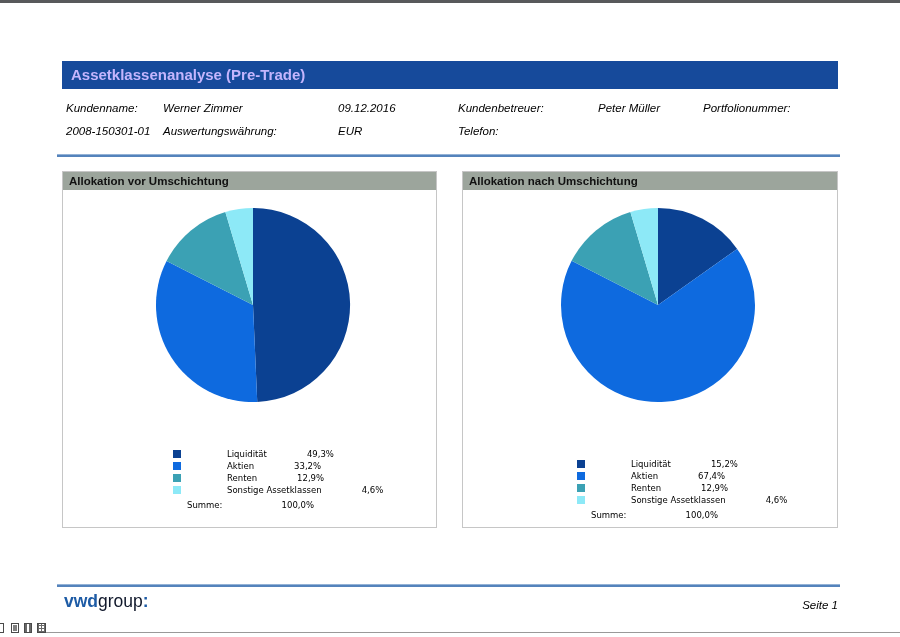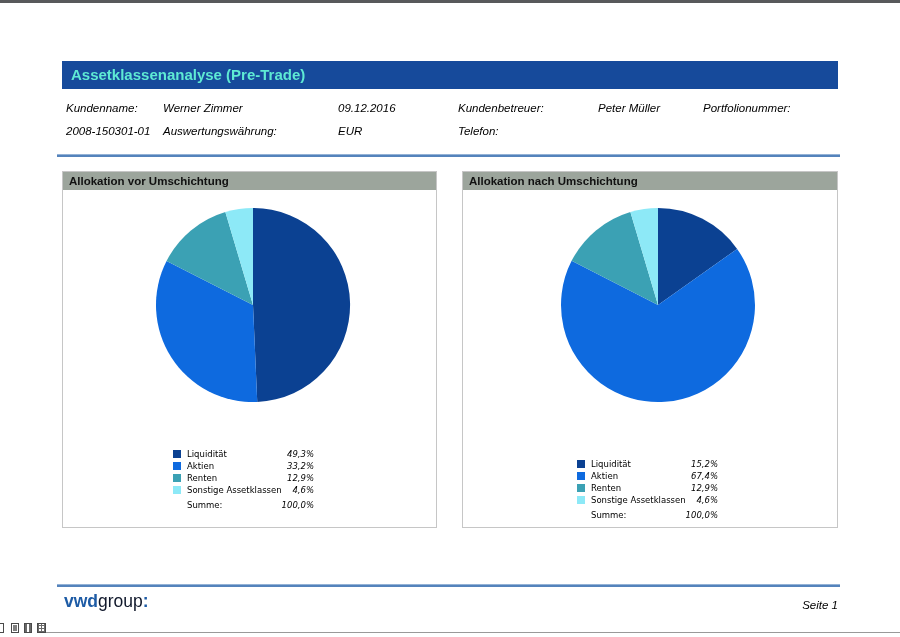--- a/index.html
+++ b/index.html
@@ -4,21 +4,21 @@
 <style>
   html,body{margin:0;padding:0;}
   body{
     width:900px;height:637px;position:relative;background:#ffffff;
     font-family:"Liberation Sans",sans-serif;overflow:hidden;color:#000;
   }
   .topbar{position:absolute;top:0;left:0;width:900px;height:3px;background:#58595b;}
 
   .titlebar{
     position:absolute;left:62px;top:61px;width:776px;height:28px;
-    background:#164a9b;color:#5eead4;font-size:15px;font-weight:bold;
+    background:#164a9b;color:#c4b5fd;font-size:15px;font-weight:bold;
     line-height:28px;padding-left:9px;box-sizing:border-box;
   }
 
   .info{
     position:absolute;left:66px;top:97px;width:772px;
     display:grid;grid-template-columns:97px 175px 120px 140px 105px 1fr;
     font-size:11.5px;
   }
   .info span{height:23px;line-height:23px;white-space:nowrap;font-style:italic;}
 
@@ -35,24 +35,24 @@
     font-size:11.5px;font-weight:bold;color:#111;padding-left:6px;}
 
   .pie{position:absolute;width:200px;height:200px;}
   .panel.left  .pie{left:90px;top:33px;}
   .panel.right .pie{left:95px;top:33px;}
 
   .legend{position:absolute;width:141px;font-family:"DejaVu Sans",sans-serif;
     font-size:8.5px;color:#000;}
   .panel.left  .legend{left:110px;top:276px;}
   .panel.right .legend{left:114px;top:286px;}
-  .legend-row{display:flex;align-items:center;height:12px;}
+  .legend-row{display:flex;align-items:center;height:12px;gap:40px;}
   .legend-swatch{width:8px;height:8px;margin-right:6px;flex:none;}
   .legend-label{flex:1;white-space:nowrap;}
-  .legend-value{text-align:left;white-space:nowrap;font-style:italic;}
+  .legend-value{text-align:left;white-space:nowrap;}
   .legend-total{margin-top:3px;padding-left:14px;}
 
   .footer-logo{position:absolute;left:64px;top:591px;font-size:17.5px;white-space:nowrap;}
   .logo-bold{color:#1d5ba5;font-weight:bold;}
   .logo-gray{color:#0f172a;}
   .logo-colon{color:#1d5ba5;font-weight:bold;}
   .page-num{position:absolute;top:599px;right:62px;font-size:11.5px;font-style:italic;}
 
   .statusbar{position:absolute;top:623px;left:0;width:900px;height:14px;}
   .status-line{position:absolute;top:9px;left:46px;right:0;height:1px;background:#999;}

